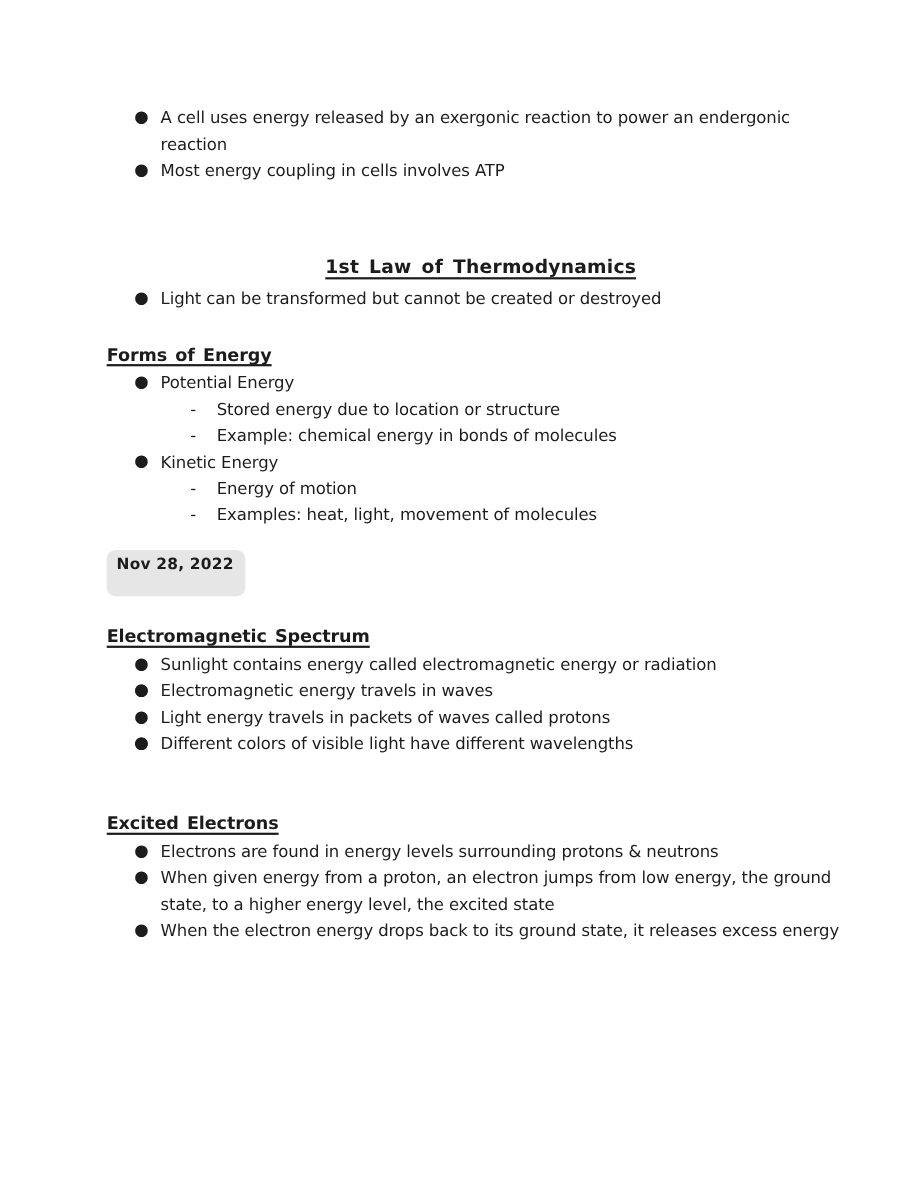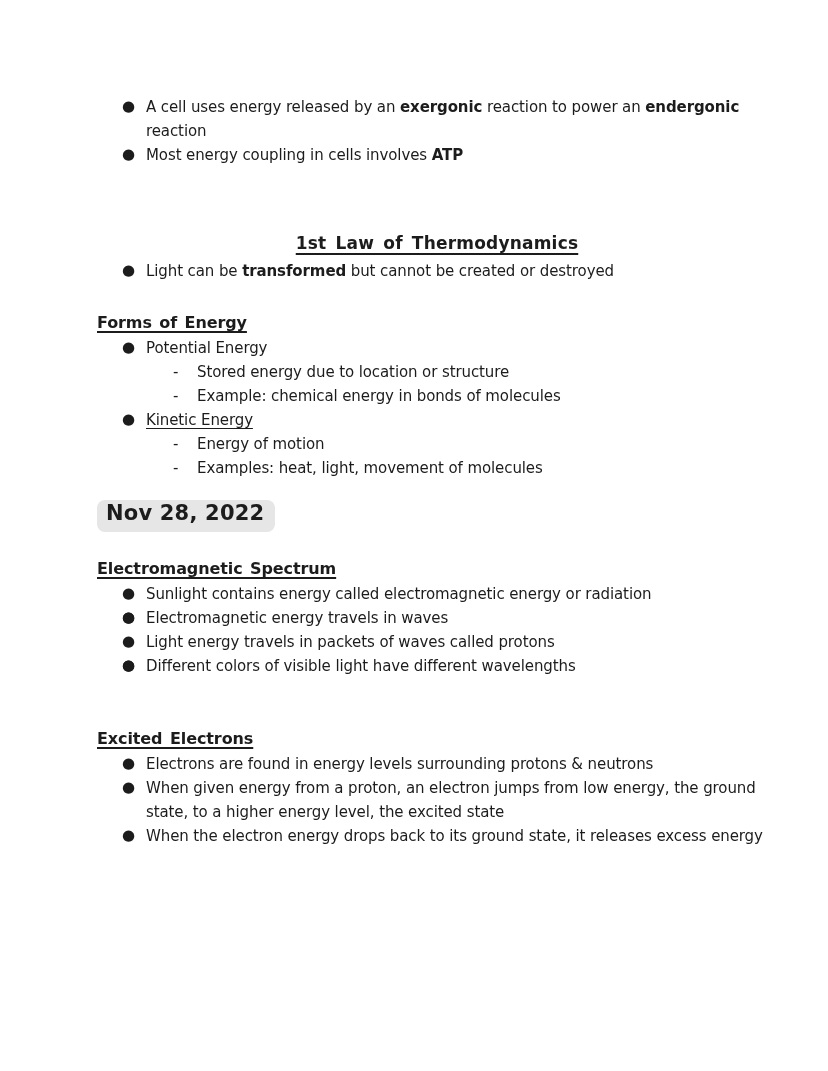--- a/index.html
+++ b/index.html
@@ -55,28 +55,28 @@
     display: inline-block;
     text-decoration: underline;
     text-decoration-thickness: 1.5px;
     text-underline-offset: 3px;
     text-align: right;
   }
   .date .pill {
     display: inline-block;
     background: var(--hl-color, #e6e6e6);
     border-radius: 8px;
-    padding: 2px 11px 8px 9px;
+    padding: 2px 11px 18px 9px;
     font-weight: bold;
-    font-size: 21px;
+    font-size: 14px;
     line-height: 22px;
     letter-spacing: 0.2px;
   }
-  .b { font-weight: bold; margin-top: 28px; }
-  .u { text-decoration: underline; text-decoration-thickness: 1.3px; text-underline-offset: 3px; }
+  .b { font-weight: normal; margin-top: 28px; }
+  .u { text-decoration-thickness: 1.3px; text-underline-offset: 3px; }
   .gap { width: 100%; }
 </style>
 </head>
 <body>
 
 <div class="page" style="--page-bg: #ffffff; --text-color: #1c1c1c; --hl-color: #e6e6e6;">
   <main class="content">
       <div class="block bullet">
         <div class="line"><span class="marker">●</span><span class="">A cell uses energy released by an </span><span class="b ">exergonic</span><span class=""> reaction to power an </span><span class="b ">endergonic</span></div>
         <div class="line"><span class="">reaction</span></div>

